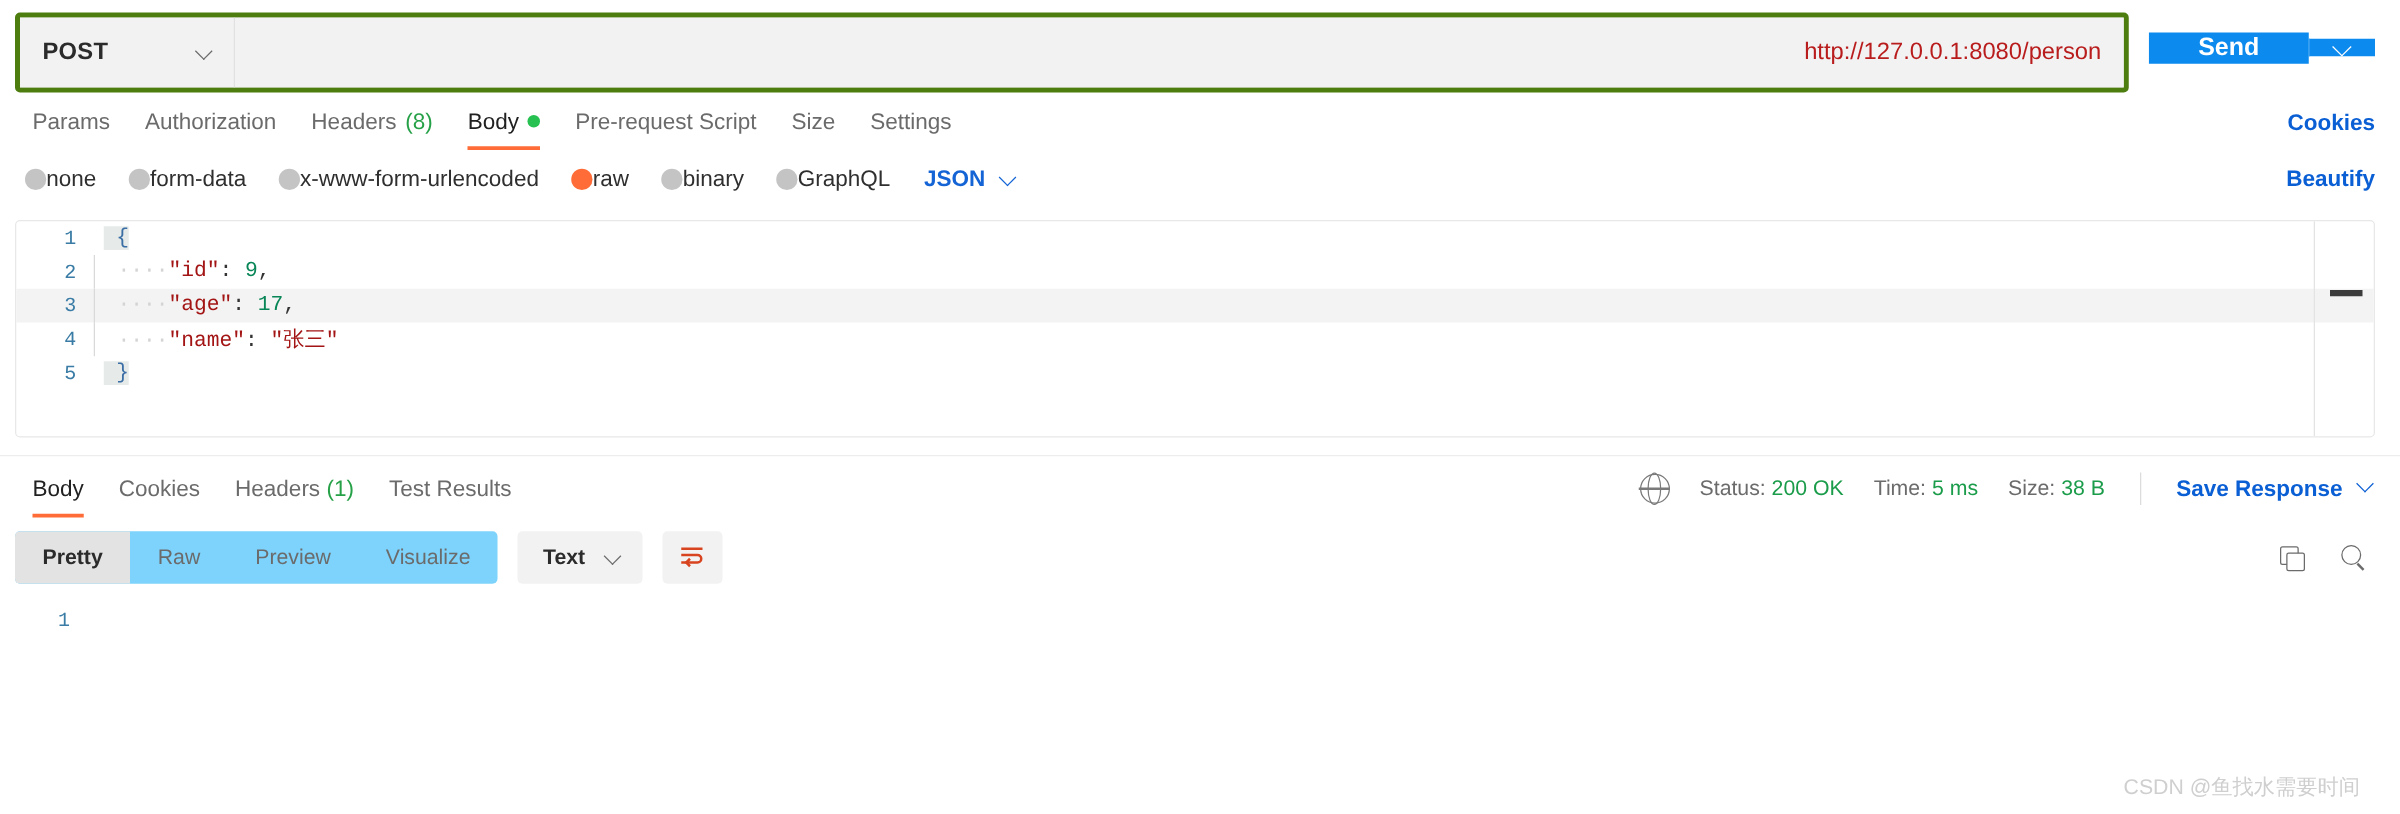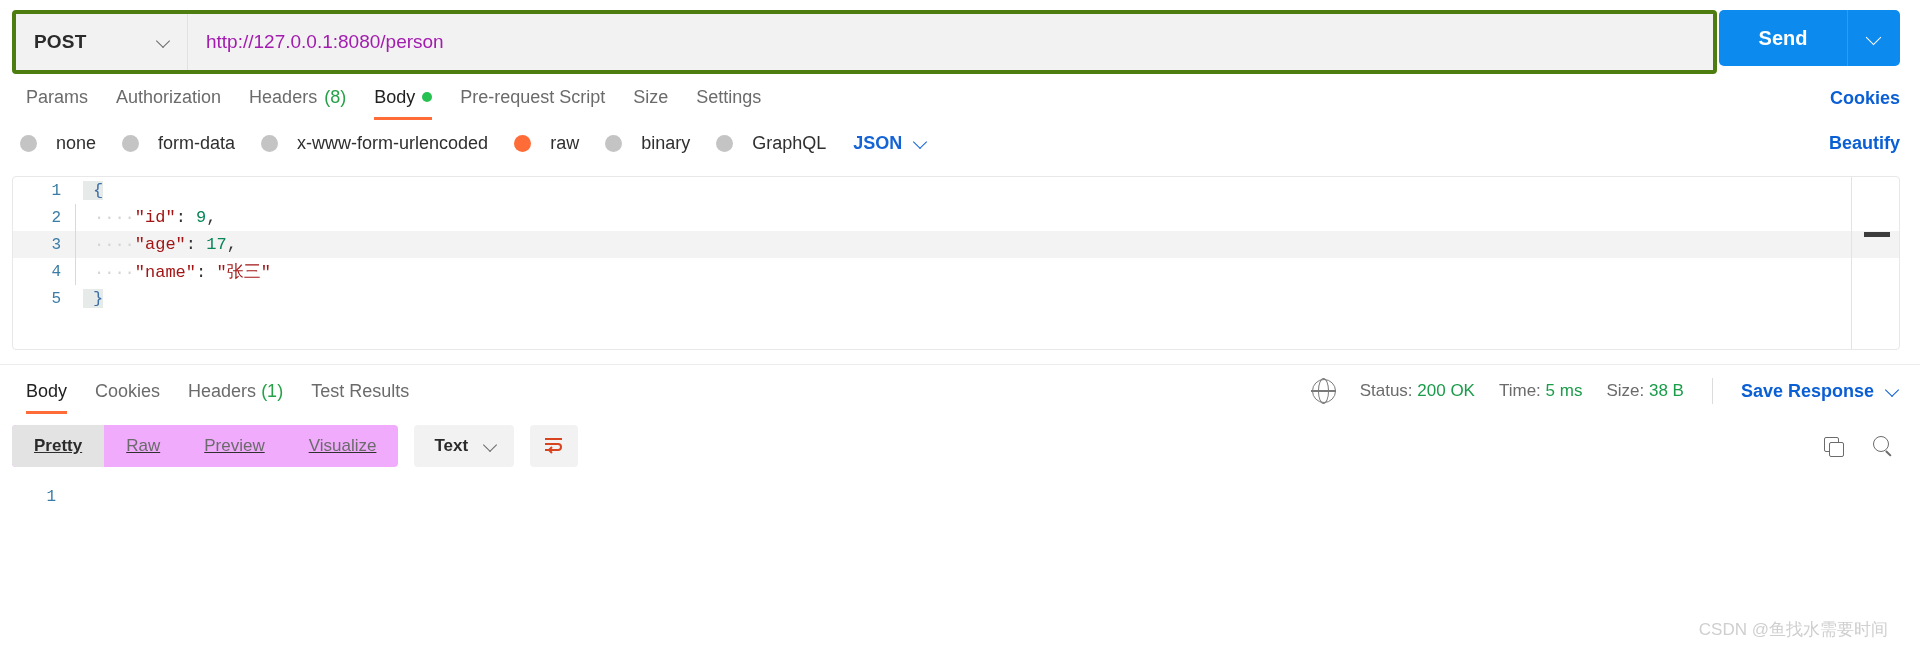--- a/index.html
+++ b/index.html
@@ -64,32 +64,34 @@
     border-right: 1.6px solid #6b6b6b;
     border-bottom: 1.6px solid #6b6b6b;
     transform: rotate(45deg);
   }
   .url-input {
     flex: 1 1 auto;
     display: flex;
     align-items: center;
     padding: 0 18px;
     font-size: 19px;
-    color: #a21caf;
+    color: #b91c1c;
     background: #f2f2f2;
     border: none;
     outline: none;
     font-family: "Liberation Sans", sans-serif;
+    text-align: right;
   }
   .send-group {
     display: flex;
-    margin-left: 2px;
+    margin-left: 16px;
     border-radius: 5px;
     overflow: hidden;
     height: 56px;
+    align-items: center;
   }
   .send-btn {
     background: #0d8aee;
     color: #fff;
     font-size: 20px;
     font-weight: bold;
     display: flex;
     align-items: center;
     justify-content: center;
     width: 128px;
@@ -160,21 +162,21 @@
   .body-type-row {
     display: flex;
     align-items: center;
     padding: 0 20px 0 20px;
     height: 46px;
     gap: 0;
   }
   .radio-item {
     display: flex;
     align-items: center;
-    gap: 19px;
+    gap: 0;
     margin-right: 26px;
     cursor: pointer;
     font-size: 18px;
     color: #2f2f2f;
     white-space: nowrap;
   }
   .radio-dot {
     width: 17px; height: 17px;
     border-radius: 50%;
     background: #c4c4c4;
@@ -316,43 +318,42 @@
   }
   .stat-val { color: #1a9c4a; }
   .divider-v {
     width: 1px;
     height: 26px;
     background: #dcdcdc;
     margin: 0 4px;
   }
   .save-resp {
     display: flex;
-    align-items: center;
+    align-items: flex-start;
     gap: 12px;
     color: #0b5fd4;
     font-weight: bold;
     font-size: 18px;
     cursor: pointer;
   }
   .save-resp .chev::after { border-color: #0b5fd4; }
 
   
   .fmt-row {
     display: flex;
     align-items: center;
     padding: 8px 20px 8px 12px;
     gap: 16px;
   }
   .seg-group {
     display: flex;
-    background: #f0abfc;
+    background: #7dd3fc;
     border-radius: 4px;
     overflow: hidden;
     height: 42px;
-    text-decoration: underline;
   }
   .seg {
     display: flex;
     align-items: center;
     padding: 0 22px;
     font-size: 17px;
     color: #6b6b6b;
     cursor: pointer;
     white-space: nowrap;
   }

